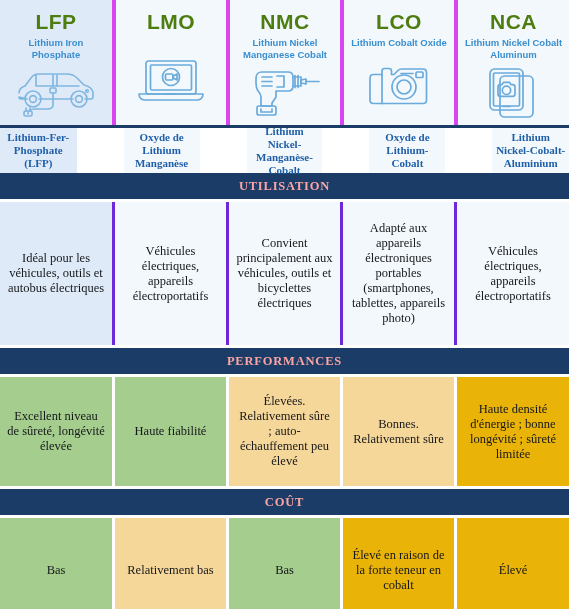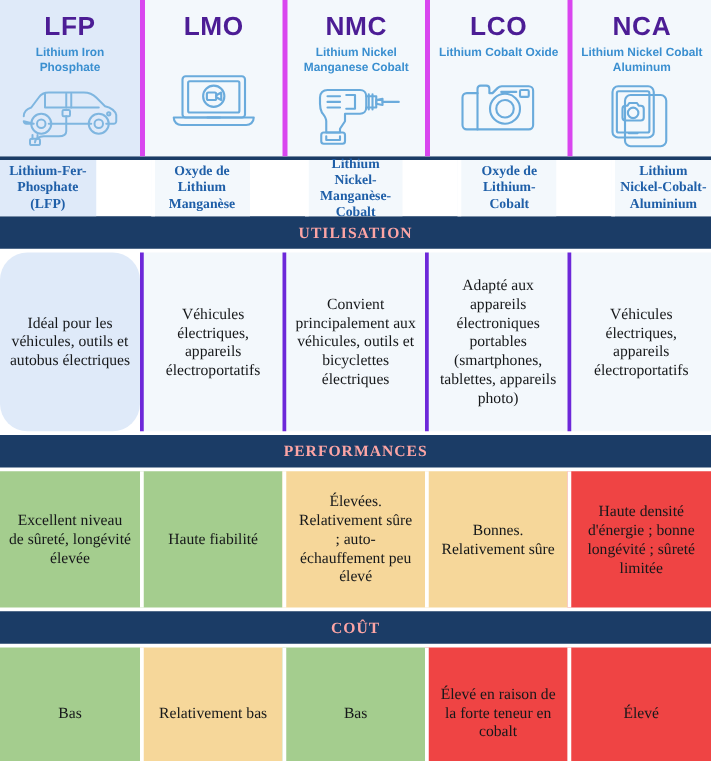--- a/index.html
+++ b/index.html
@@ -52,21 +52,21 @@
     justify-content: flex-start;
     position: relative;
   }
   .header-cell.tinted { background: #dfeaf9; }
   .header-cell + .header-cell { border-left: 4px solid #d946ef; }
 
   .acronym {
     font-family: "Liberation Sans", sans-serif;
     font-weight: bold;
     font-size: 21px;
-    color: #4c1d95;
+    color: #4d7c0f;
     letter-spacing: 0.5px;
     line-height: 24px;
     margin-top: 2px;
   }
   .eng-name {
     font-family: "Liberation Sans", sans-serif;
     font-weight: bold;
     font-size: 9.5px;
     color: #3a8fd0;
     line-height: 11.5px;
@@ -116,35 +116,35 @@
 
   
   .use-row { height: 143px; }
   .use-cell {
     background: #f3f8fc;
     color: #16181a;
     font-size: 12.5px;
     line-height: 15px;
     padding: 0 7px;
   }
-  .use-cell.tinted { background: #dfeaf9; border-radius: 22px; }
+  .use-cell.tinted { background: #dfeaf9; }
   .use-cell + .use-cell { border-left: 3px solid #6d28d9; }
 
   .perf-row { height: 109px; }
   .cost-row { height: 104px; }
   .data-cell {
     color: #16181a;
     font-size: 12.5px;
     line-height: 15px;
     padding: 0 7px;
   }
   .data-cell + .data-cell { border-left: 3px solid #ffffff; }
   .sw-green  { background: #a4cd8e; }
   .sw-orange { background: #f6d79a; }
-  .sw-red    { background: #ef4444; text-align: center; }
+  .sw-red    { background: #eab308; text-align: center; }
 </style>
 </head>
 <body>
 
 <div id="infographic">
 
   <div class="row header-row">
 
     <div class="cell col-0 header-cell tinted">
       <div class="acronym">LFP</div>

